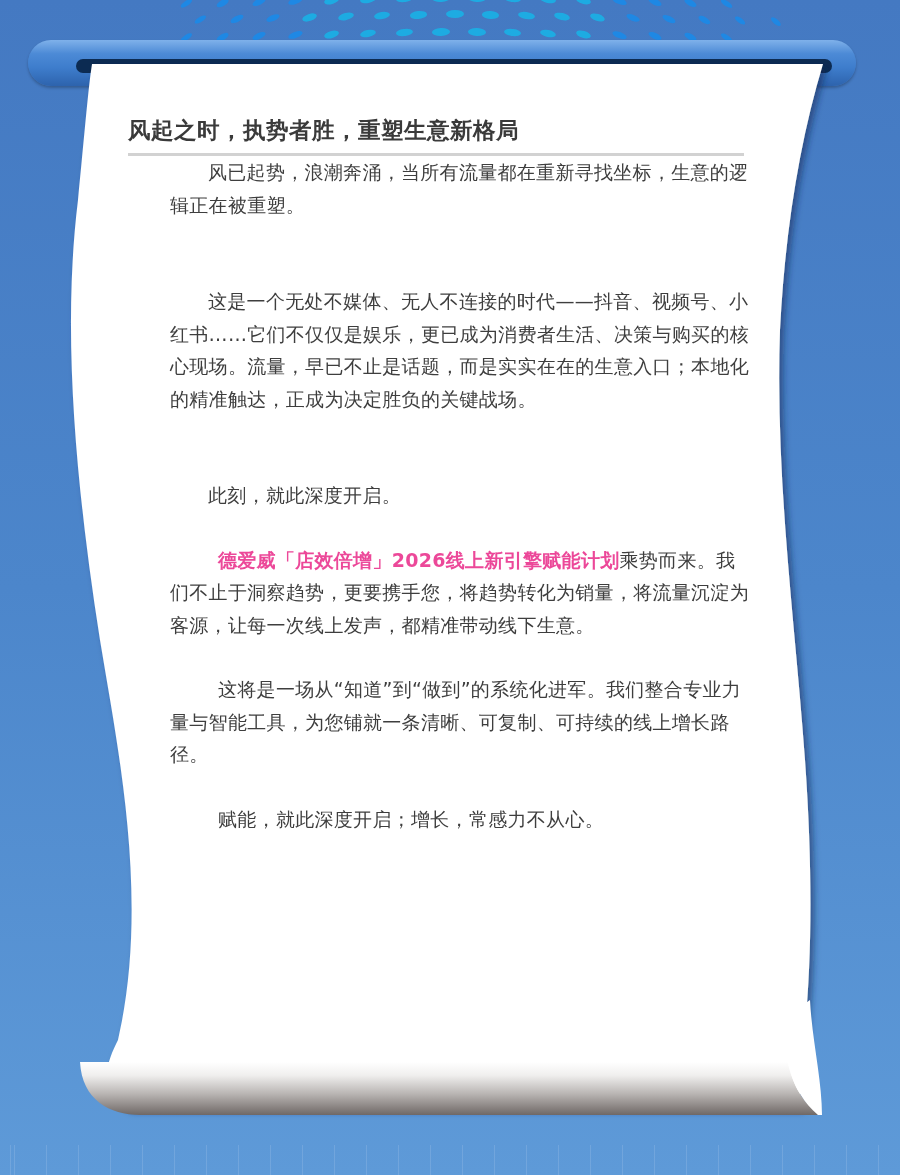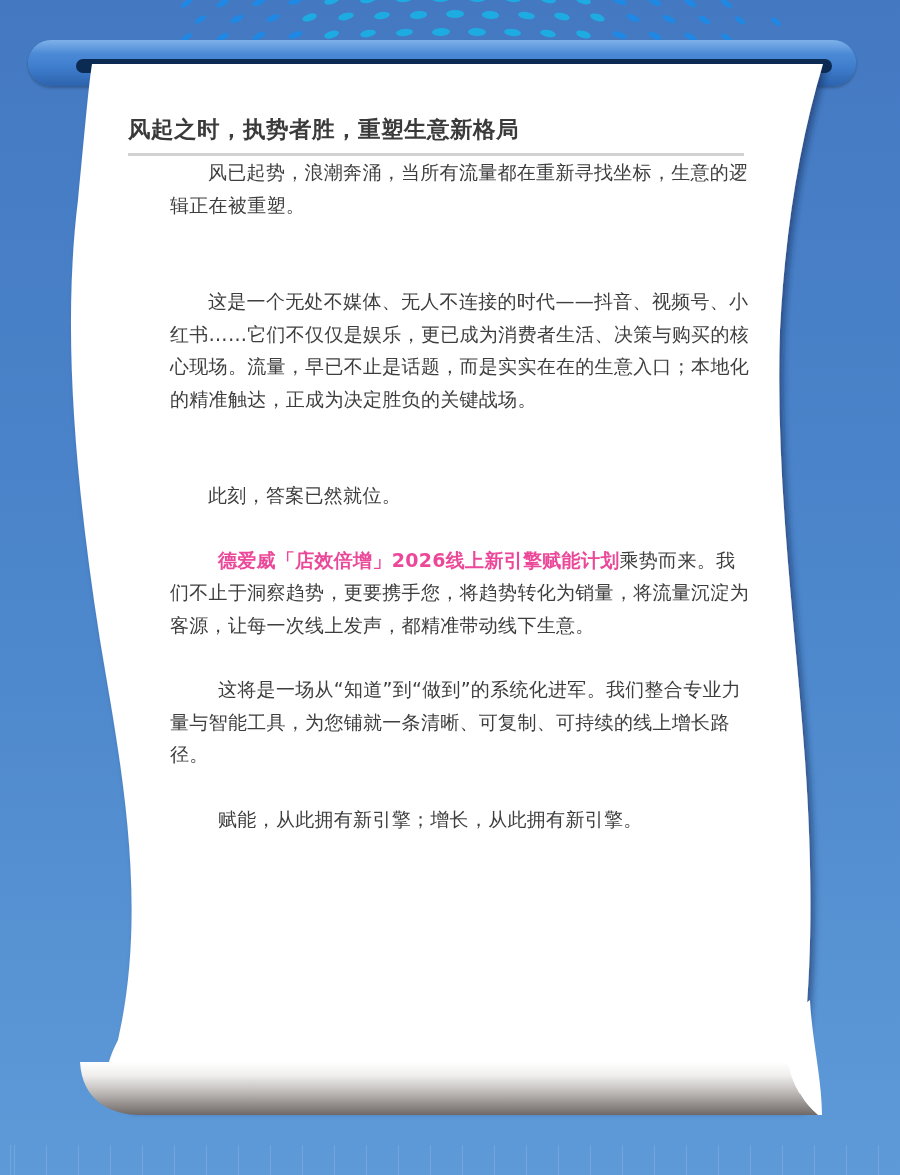--- a/index.html
+++ b/index.html
@@ -31,21 +31,21 @@
   
   .paper-wrap { position: absolute; left: 0; top: 0; width: 900px; height: 1175px; }
   .paper-wrap svg { position: absolute; left: 0; top: 0; }
   .content {
     position: absolute; left: 128px; top: 113px; width: 622px;
     color: #3c3c3c;
   }
   .title {
     font-size: 22.5px; font-weight: bold; color: #3a3a3a; margin: 0;
     line-height: 36px; letter-spacing: 0.5px;
-    font-family: Liberation Mono, monospace;
+    font-family: Liberation Sans, sans-serif;
   }
   .title-rule { height: 3px; background: #d2d2d2; margin: 4px 0 0 0; width: 616px; }
   .para {
     font-size: 19px; line-height: 32.5px; margin: 0; color: #3e3e3e;
     padding-left: 42px; letter-spacing: 0.3px;
   }
   .para .indent { display: inline-block; width: 38px; }
   .para.deep .indent { width: 48px; }
   .para strong { font-weight: bold; color: #ec4899; }
   .gap { height: 32px; }
@@ -161,22 +161,22 @@
 <div class="content">
   <h1 class="title">风起之时，执势者胜，重塑生意新格局</h1>
   <div class="title-rule"></div>
 
   <p class="para" style="margin-top:0;padding-left:42px"><span class="indent"></span><span>风已起势，浪潮奔涌，当所有流量都在重新寻找坐标，生意的逻辑正在被重塑。</span></p>
   <div class="gap"></div>
   <div class="gap"></div>
   <p class="para"><span class="indent"></span><span>这是一个无处不媒体、无人不连接的时代——抖音、视频号、小红书……它们不仅仅是娱乐，更已成为消费者生活、决策与购买的核心现场。流量，早已不止是话题，而是实实在在的生意入口；本地化的精准触达，正成为决定胜负的关键战场。</span></p>
   <div class="gap"></div>
   <div class="gap"></div>
-  <p class="para"><span class="indent"></span><span>此刻，答案已然就位。</span></p>
+  <p class="para"><span class="indent"></span><span>此刻，就此深度开启。</span></p>
   <div class="gap"></div>
   <p class="para deep"><span class="indent"></span><strong>德爱威「店效倍增」2026线上新引擎赋能计划</strong><span>乘势而来。我们不止于洞察趋势，更要携手您，将趋势转化为销量，将流量沉淀为客源，让每一次线上发声，都精准带动线下生意。</span></p>
   <div class="gap"></div>
   <p class="para deep"><span class="indent"></span><span>这将是一场从“知道”到“做到”的系统化进军。我们整合专业力量与智能工具，为您铺就一条清晰、可复制、可持续的线上增长路径。</span></p>
   <div class="gap"></div>
-  <p class="para deep"><span class="indent"></span><span>赋能，从此拥有新引擎；增长，从此拥有新引擎。</span></p>
+  <p class="para deep"><span class="indent"></span><span>赋能，就此深度开启；增长，常感力不从心。</span></p>
 </div>
 
 <div class="grid-lines"></div>
 
 </body></html>

